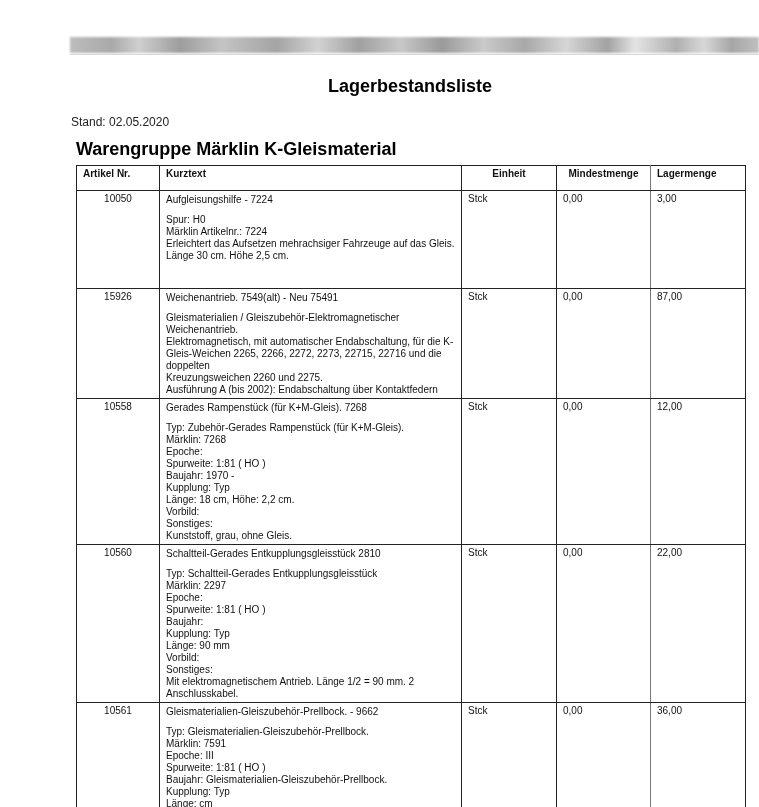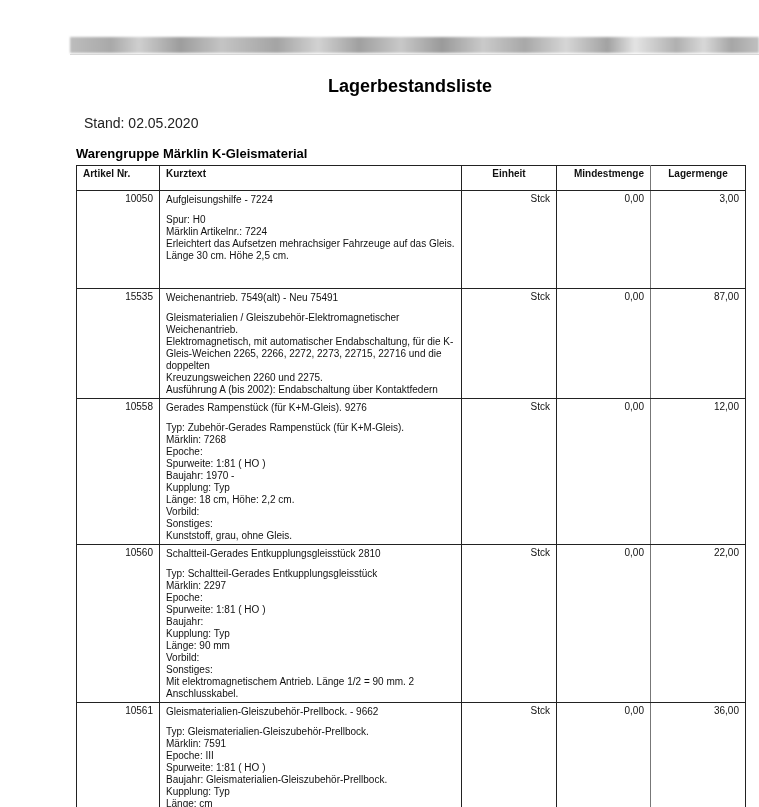--- a/index.html
+++ b/index.html
@@ -10,40 +10,40 @@
     .blur-bar {
       position: absolute; left: 70px; top: 37px; width: 689px; height: 16px;
       background: linear-gradient(90deg,#bdbdbd 0%,#a9a9a9 6%,#cfcfcf 10%,#9d9d9d 16%,#c4c4c4 22%,#a4a4a4 30%,#d2d2d2 36%,#a0a0a0 42%,#c8c8c8 48%,#9a9a9a 54%,#cacaca 60%,#a8a8a8 66%,#d6d6d6 72%,#a2a2a2 78%,#e4e4e4 82%,#b0b0b0 88%,#d8d8d8 92%,#a6a6a6 96%,#c0c0c0 100%);
       filter: blur(1.2px);
     }
     .blur-line { position: absolute; left: 70px; top: 54px; width: 689px; height: 1px; background: #d8d8d8; }
     .title {
       position: absolute; left: 0; width: 820px; top: 76px; text-align: center;
       font-size: 18px; font-weight: bold; color: #000;
     }
-    .stand { position: absolute; left: 84px; top: 115px; font-size: 14px; color: #222; }
+    .stand { position: absolute; left: 71px; top: 115px; font-size: 12px; color: #222; }
     .group {
-      position: absolute; left: 76px; top: 146px; font-size: 13px; font-weight: bold; color: #000;
+      position: absolute; left: 76px; top: 139px; font-size: 18px; font-weight: bold; color: #000;
     }
     table.stock {
       position: absolute; left: 76px; top: 165px; border-collapse: collapse;
       font-size: 10px; table-layout: fixed;
     }
     table.stock th, table.stock td {
       border: 1.5px solid #222; padding: 2px 6px; vertical-align: top;
     }
     table.stock td.c-text { border-left-color: #666; margin-left: 44px; }
     table.stock td.c-min, table.stock th.c-min { border-right-color: #777; }
     table.stock th { font-weight: bold; font-size: 10px; height: 12px; line-height: 12px; padding-top: 2px; padding-bottom: 10px; }
     th.c-art, th.c-text { text-align: left; }
     th.c-unit { text-align: center; }
-    th.c-min { text-align: right; }
-    th.c-stock { text-align: center; margin-left: 32px; }
-    td.c-art { text-align: right; }
-    td.c-unit, td.c-min, td.c-stock { text-align: right; }
+    th.c-min { text-align: center; }
+    th.c-stock { text-align: left; margin-left: 32px; }
+    td.c-art { text-align: center; }
+    td.c-unit, td.c-min, td.c-stock { text-align: left; }
     col.w-art { width: 83px; }
     col.w-text { width: 302px; }
     col.w-unit { width: 95px; }
     col.w-min { width: 94px; }
     col.w-stock { width: 95px; }
     .short { line-height: 12px; margin-top: 1px; }
     .desc { margin-top: 8px; line-height: 12px; white-space: pre-line; color: #111; }
     td { line-height: 12px; }
   </style>
 </head>
@@ -80,36 +80,36 @@
         <div class="short">Aufgleisungshilfe - 7224</div>
         <div class="desc">Spur: H0
 Märklin Artikelnr.: 7224
 Erleichtert das Aufsetzen mehrachsiger Fahrzeuge auf das Gleis. Länge 30 cm. Höhe 2,5 cm.</div>
       </td>
       <td class="c-unit">Stck</td>
       <td class="c-min">0,00</td>
       <td class="c-stock">3,00</td>
     </tr>
     <tr style="height:107px">
-      <td class="c-art">15535</td>
+      <td class="c-art">15926</td>
       <td class="c-text">
         <div class="short">Weichenantrieb. 7549(alt) - Neu 75491</div>
         <div class="desc">Gleismaterialien / Gleiszubehör-Elektromagnetischer Weichenantrieb.
 Elektromagnetisch, mit automatischer Endabschaltung, für die K-Gleis-Weichen 2265, 2266, 2272, 2273, 22715, 22716 und die doppelten
 Kreuzungsweichen 2260 und 2275.
 Ausführung A (bis 2002): Endabschaltung über Kontaktfedern</div>
       </td>
       <td class="c-unit">Stck</td>
       <td class="c-min">0,00</td>
       <td class="c-stock">87,00</td>
     </tr>
     <tr style="height:145px">
       <td class="c-art">10558</td>
       <td class="c-text">
-        <div class="short">Gerades Rampenstück (für K+M-Gleis). 9276</div>
+        <div class="short">Gerades Rampenstück (für K+M-Gleis). 7268</div>
         <div class="desc">Typ: Zubehör-Gerades Rampenstück (für K+M-Gleis).
 Märklin: 7268
 Epoche:
 Spurweite: 1:81 ( HO )
 Baujahr: 1970 -
 Kupplung: Typ
 Länge: 18 cm, Höhe: 2,2 cm.
 Vorbild:
 Sonstiges:
 Kunststoff, grau, ohne Gleis.</div>

